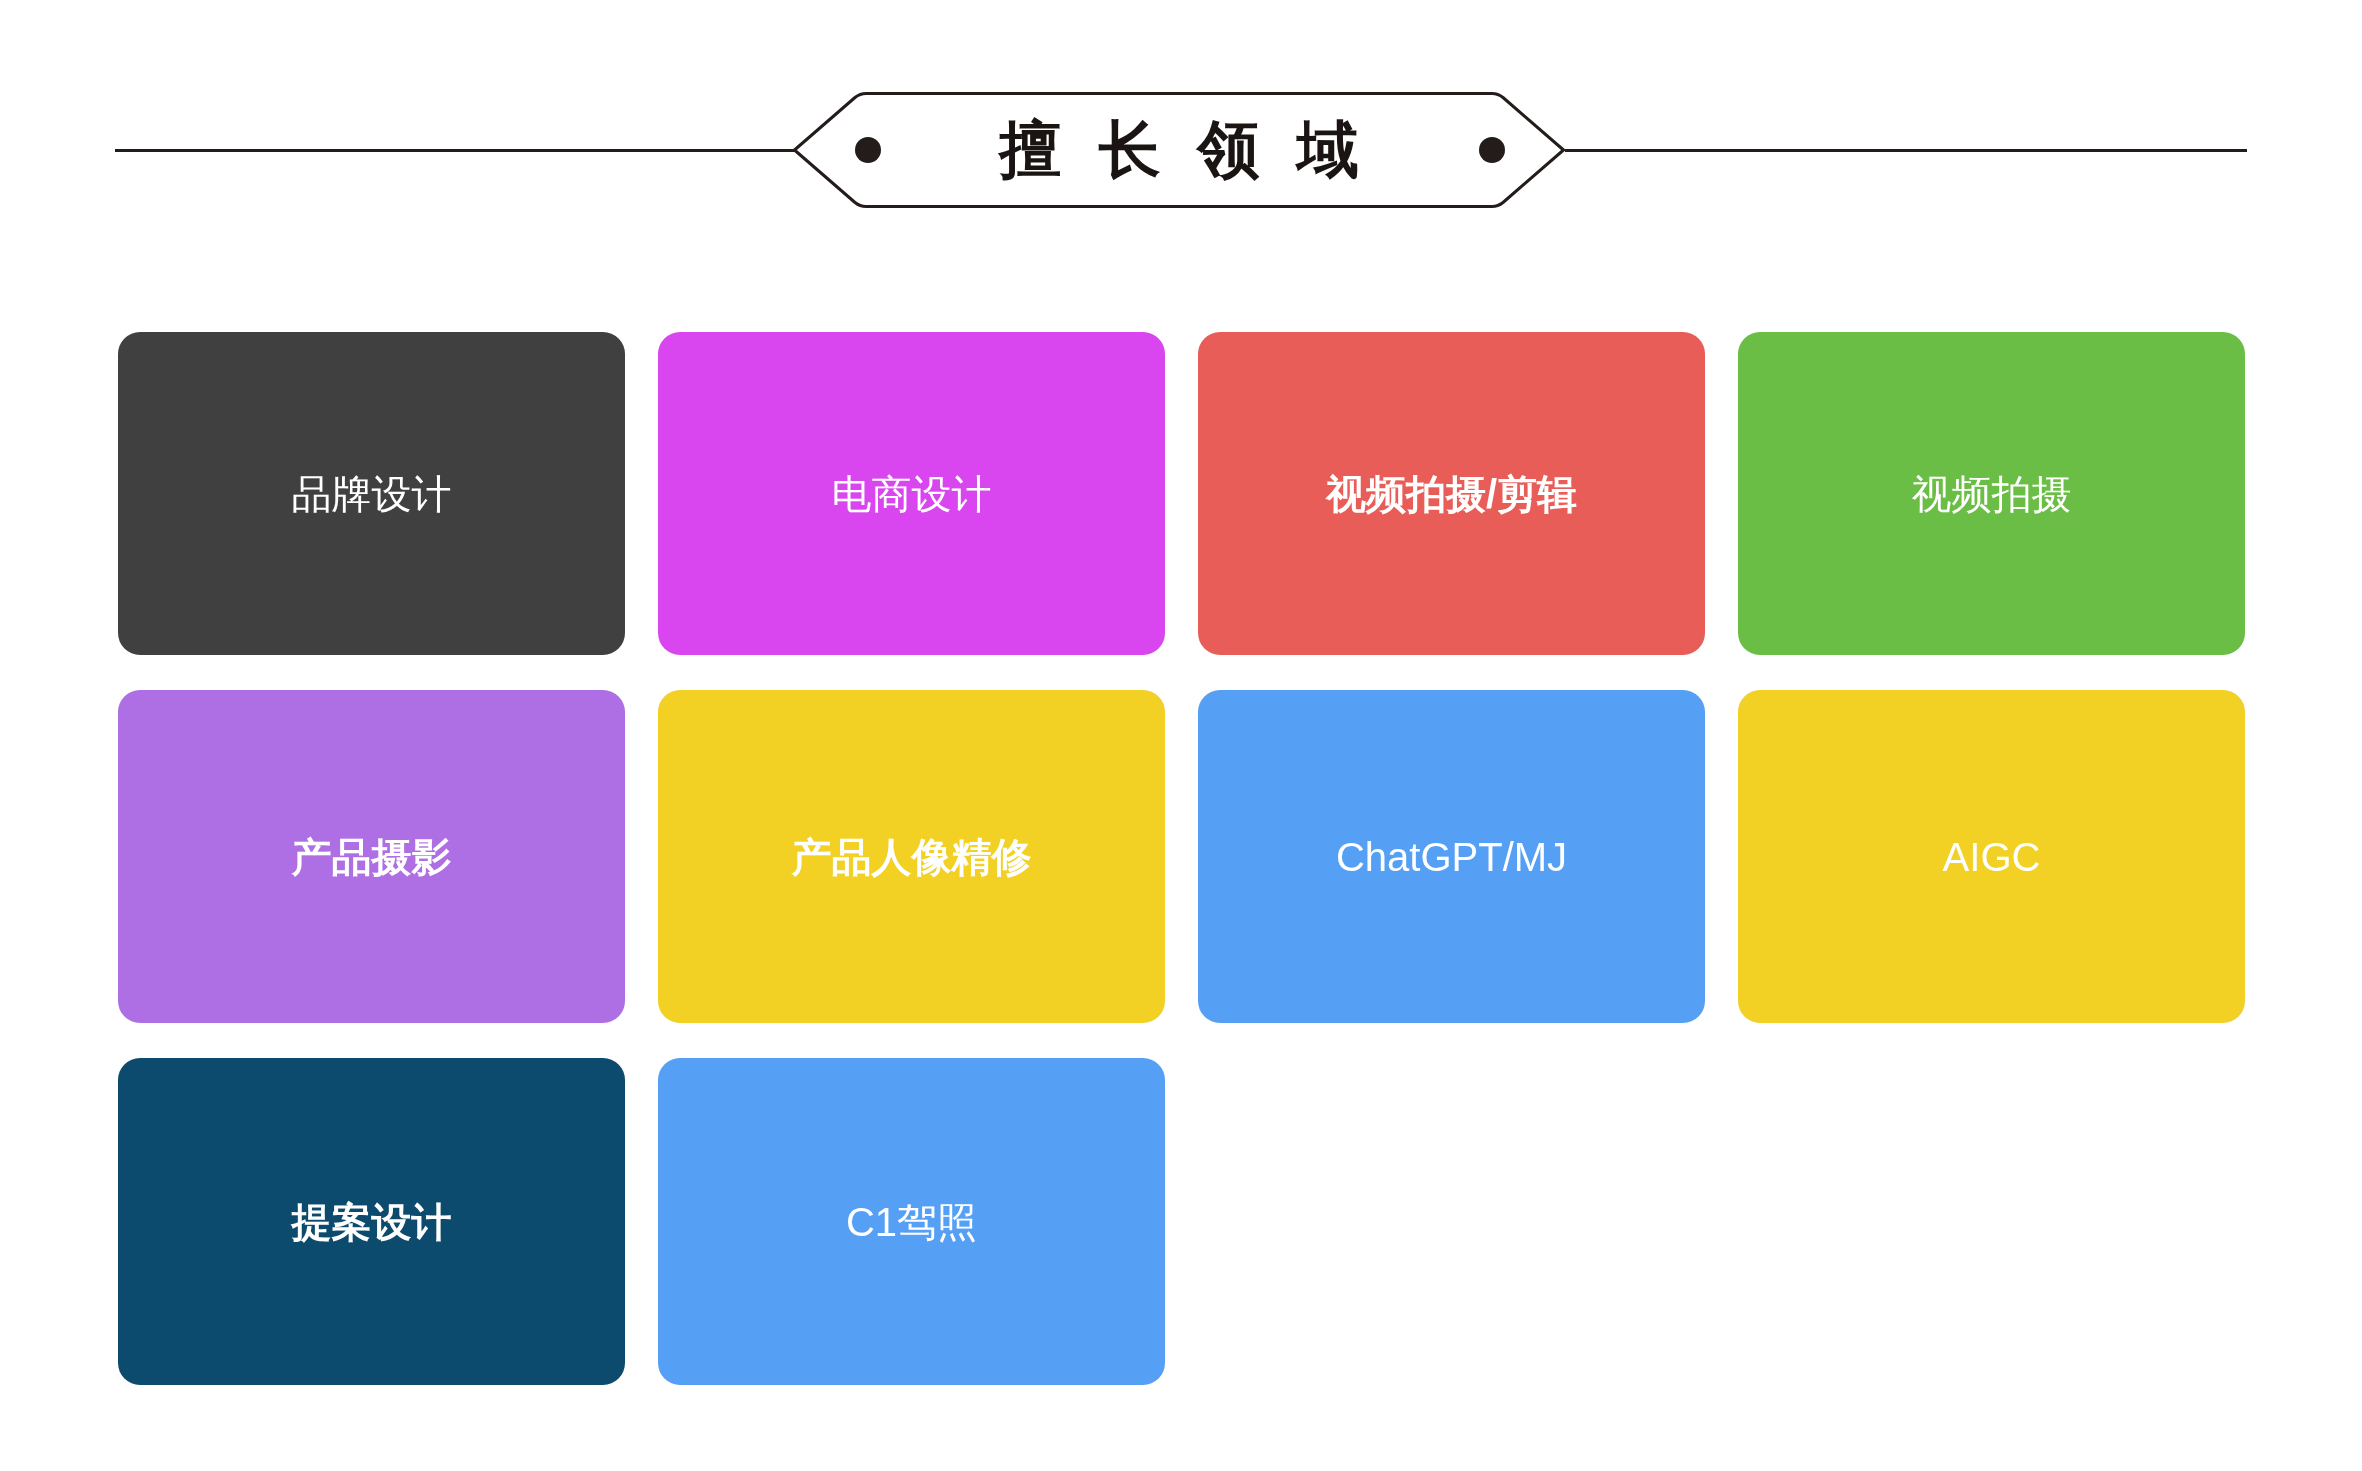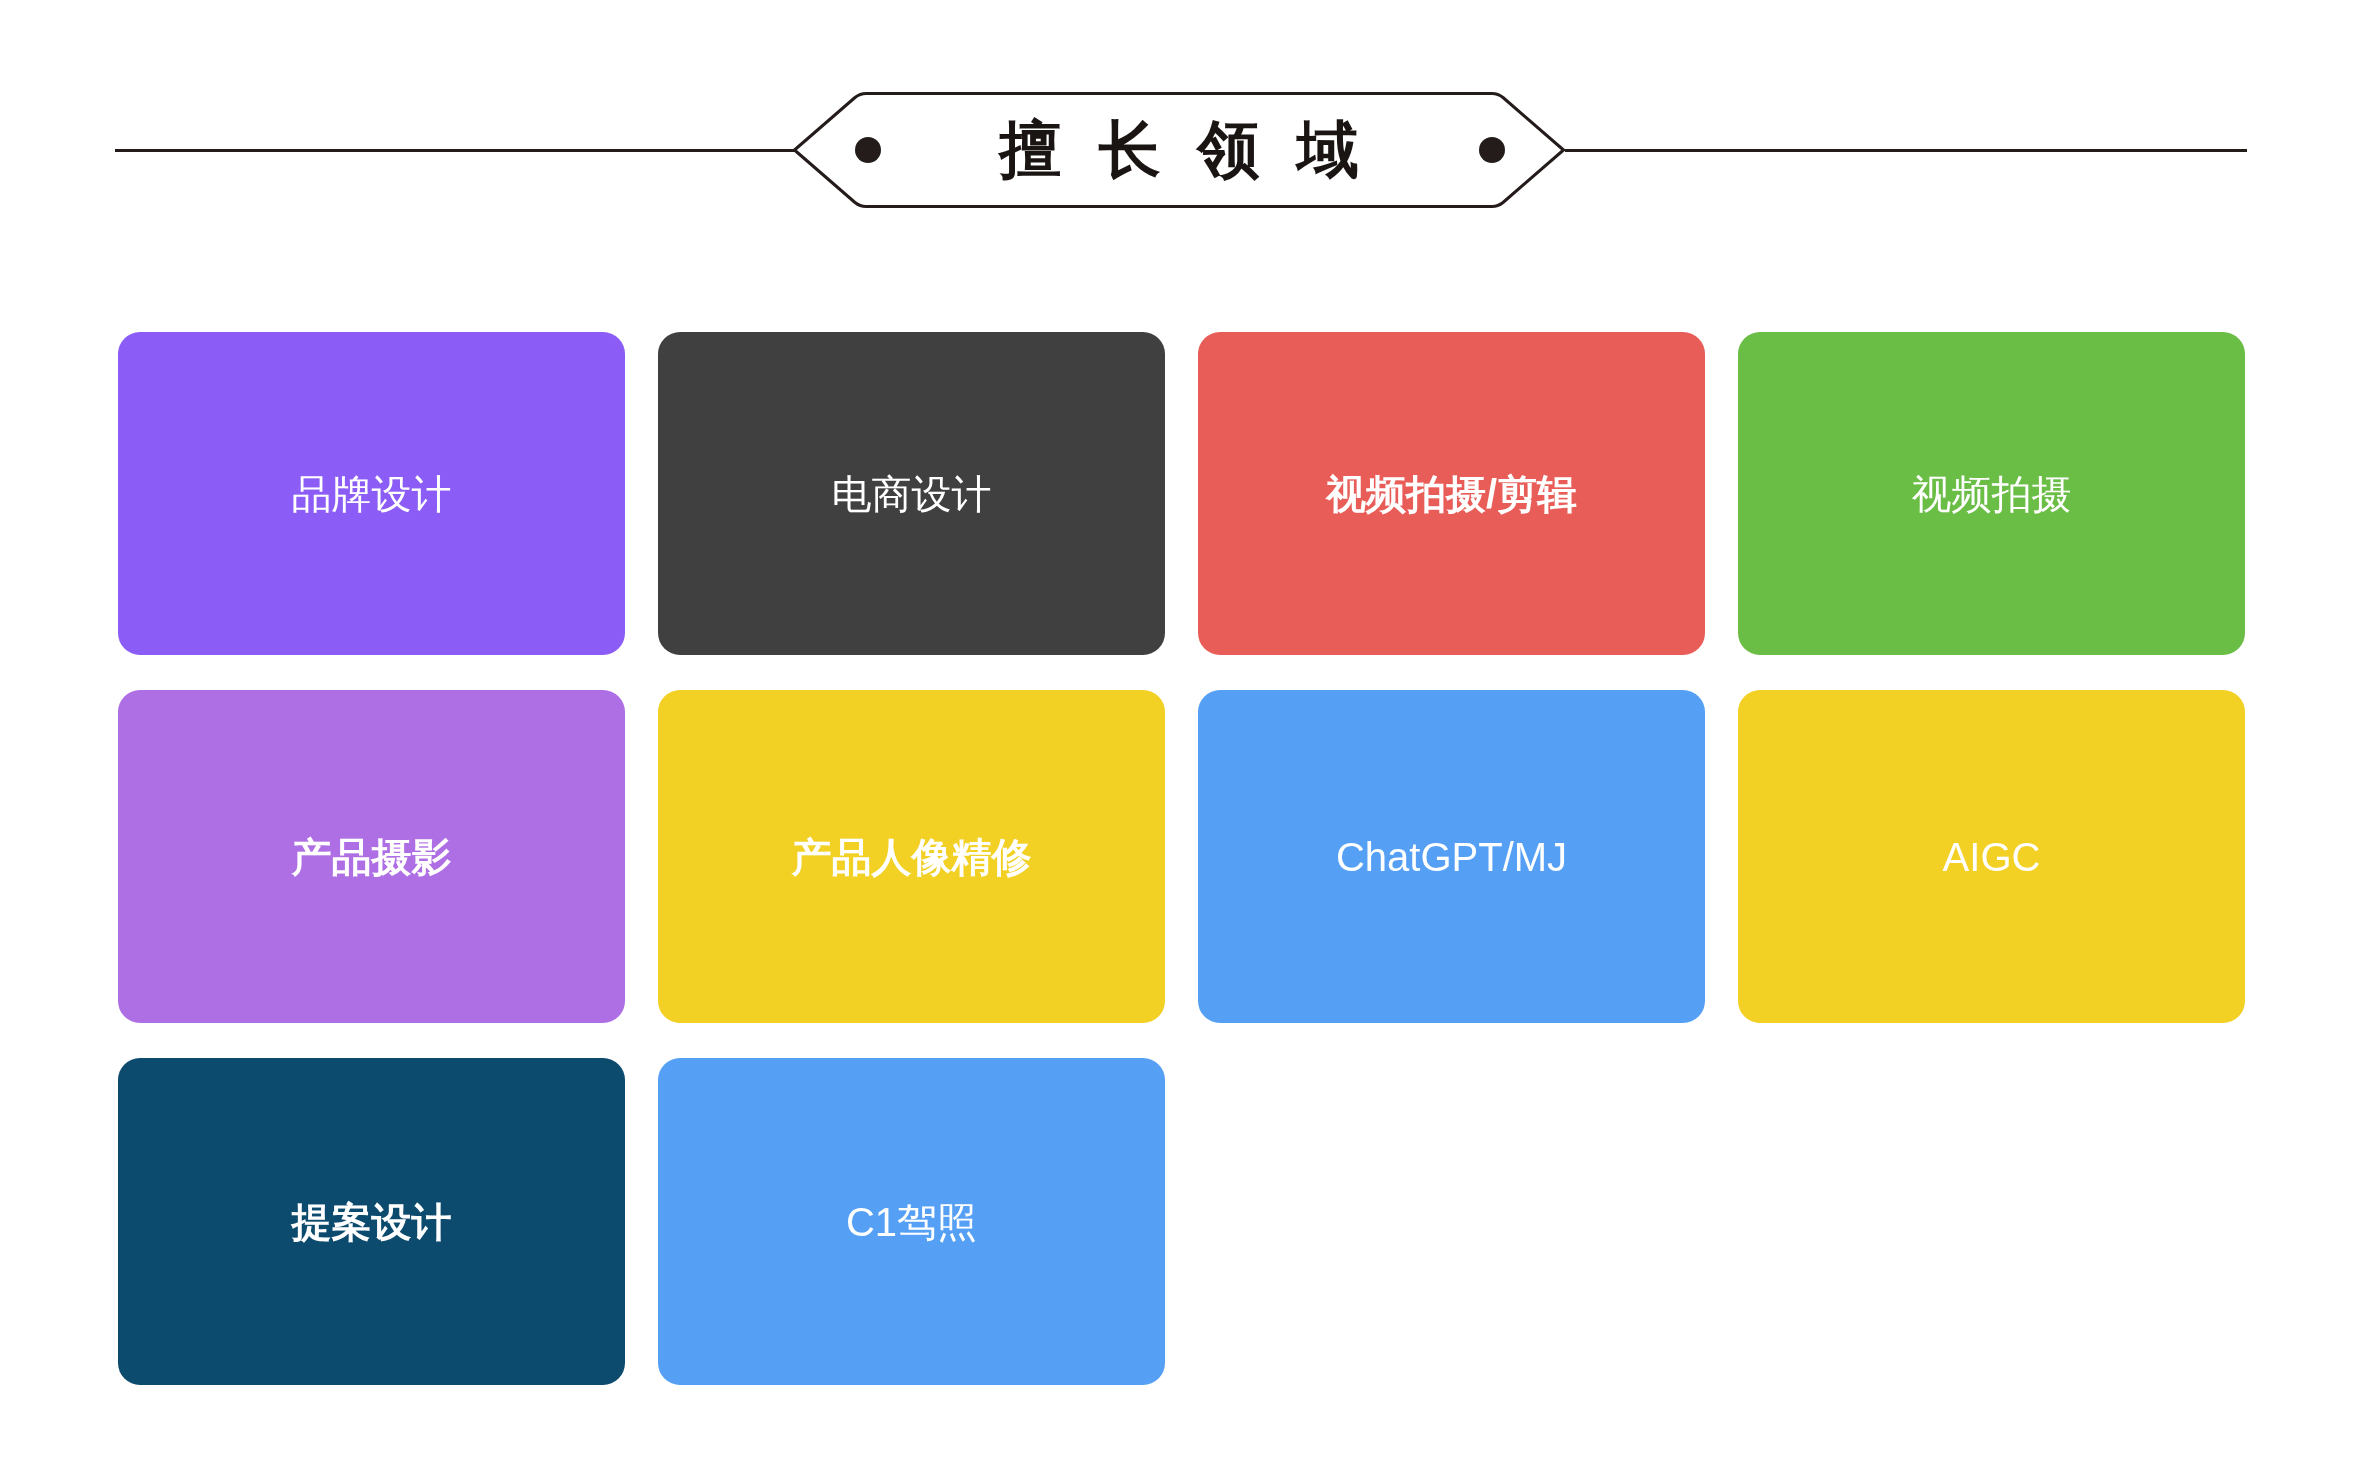--- a/index.html
+++ b/index.html
@@ -99,22 +99,22 @@
     <svg width="772" height="116" viewBox="0 0 772 116">
       <path d="M1.5 58 L62 5.5 Q67 1.5 73 1.5 L699 1.5 Q705 1.5 710 5.5 L770.5 58 L710 110.5 Q705 114.5 699 114.5 L73 114.5 Q67 114.5 62 110.5 Z" fill="#ffffff" stroke="#241c1a" stroke-width="3" stroke-linejoin="round"></path>
       <circle cx="75" cy="58" r="13" fill="#241c1a"></circle>
       <circle cx="699" cy="58" r="13" fill="#241c1a"></circle>
     </svg>
     <div class="banner-title">擅 长 领 域</div>
   </div>
 </div>
 
 <div class="grid">
-  <div class="card weight-normal" style="background:#8b5cf6">品牌设计</div>
-  <div class="card weight-normal" style="background:#404040">电商设计</div>
+  <div class="card weight-normal" style="background:#404040">品牌设计</div>
+  <div class="card weight-normal" style="background:#d946ef">电商设计</div>
 
   <div class="card weight-bold" style="background:#E85D57">视频拍摄/剪辑</div>
   <div class="card weight-normal" style="background:#6BBE45">视频拍摄</div>
   <div class="card weight-bold" style="background:#AE6EE4">产品摄影</div>
   <div class="card weight-bold" style="background:#F2D024">产品人像精修</div>
 
   <div class="card weight-normal" style="background:#55A0F5">ChatGPT/MJ</div>
   <div class="card weight-normal" style="background:#F2D024">AIGC</div>
   <div class="card weight-bold" style="background:#0c4a6e">提案设计</div>
   <div class="card weight-normal" style="background:#55A0F5">C1驾照</div>

